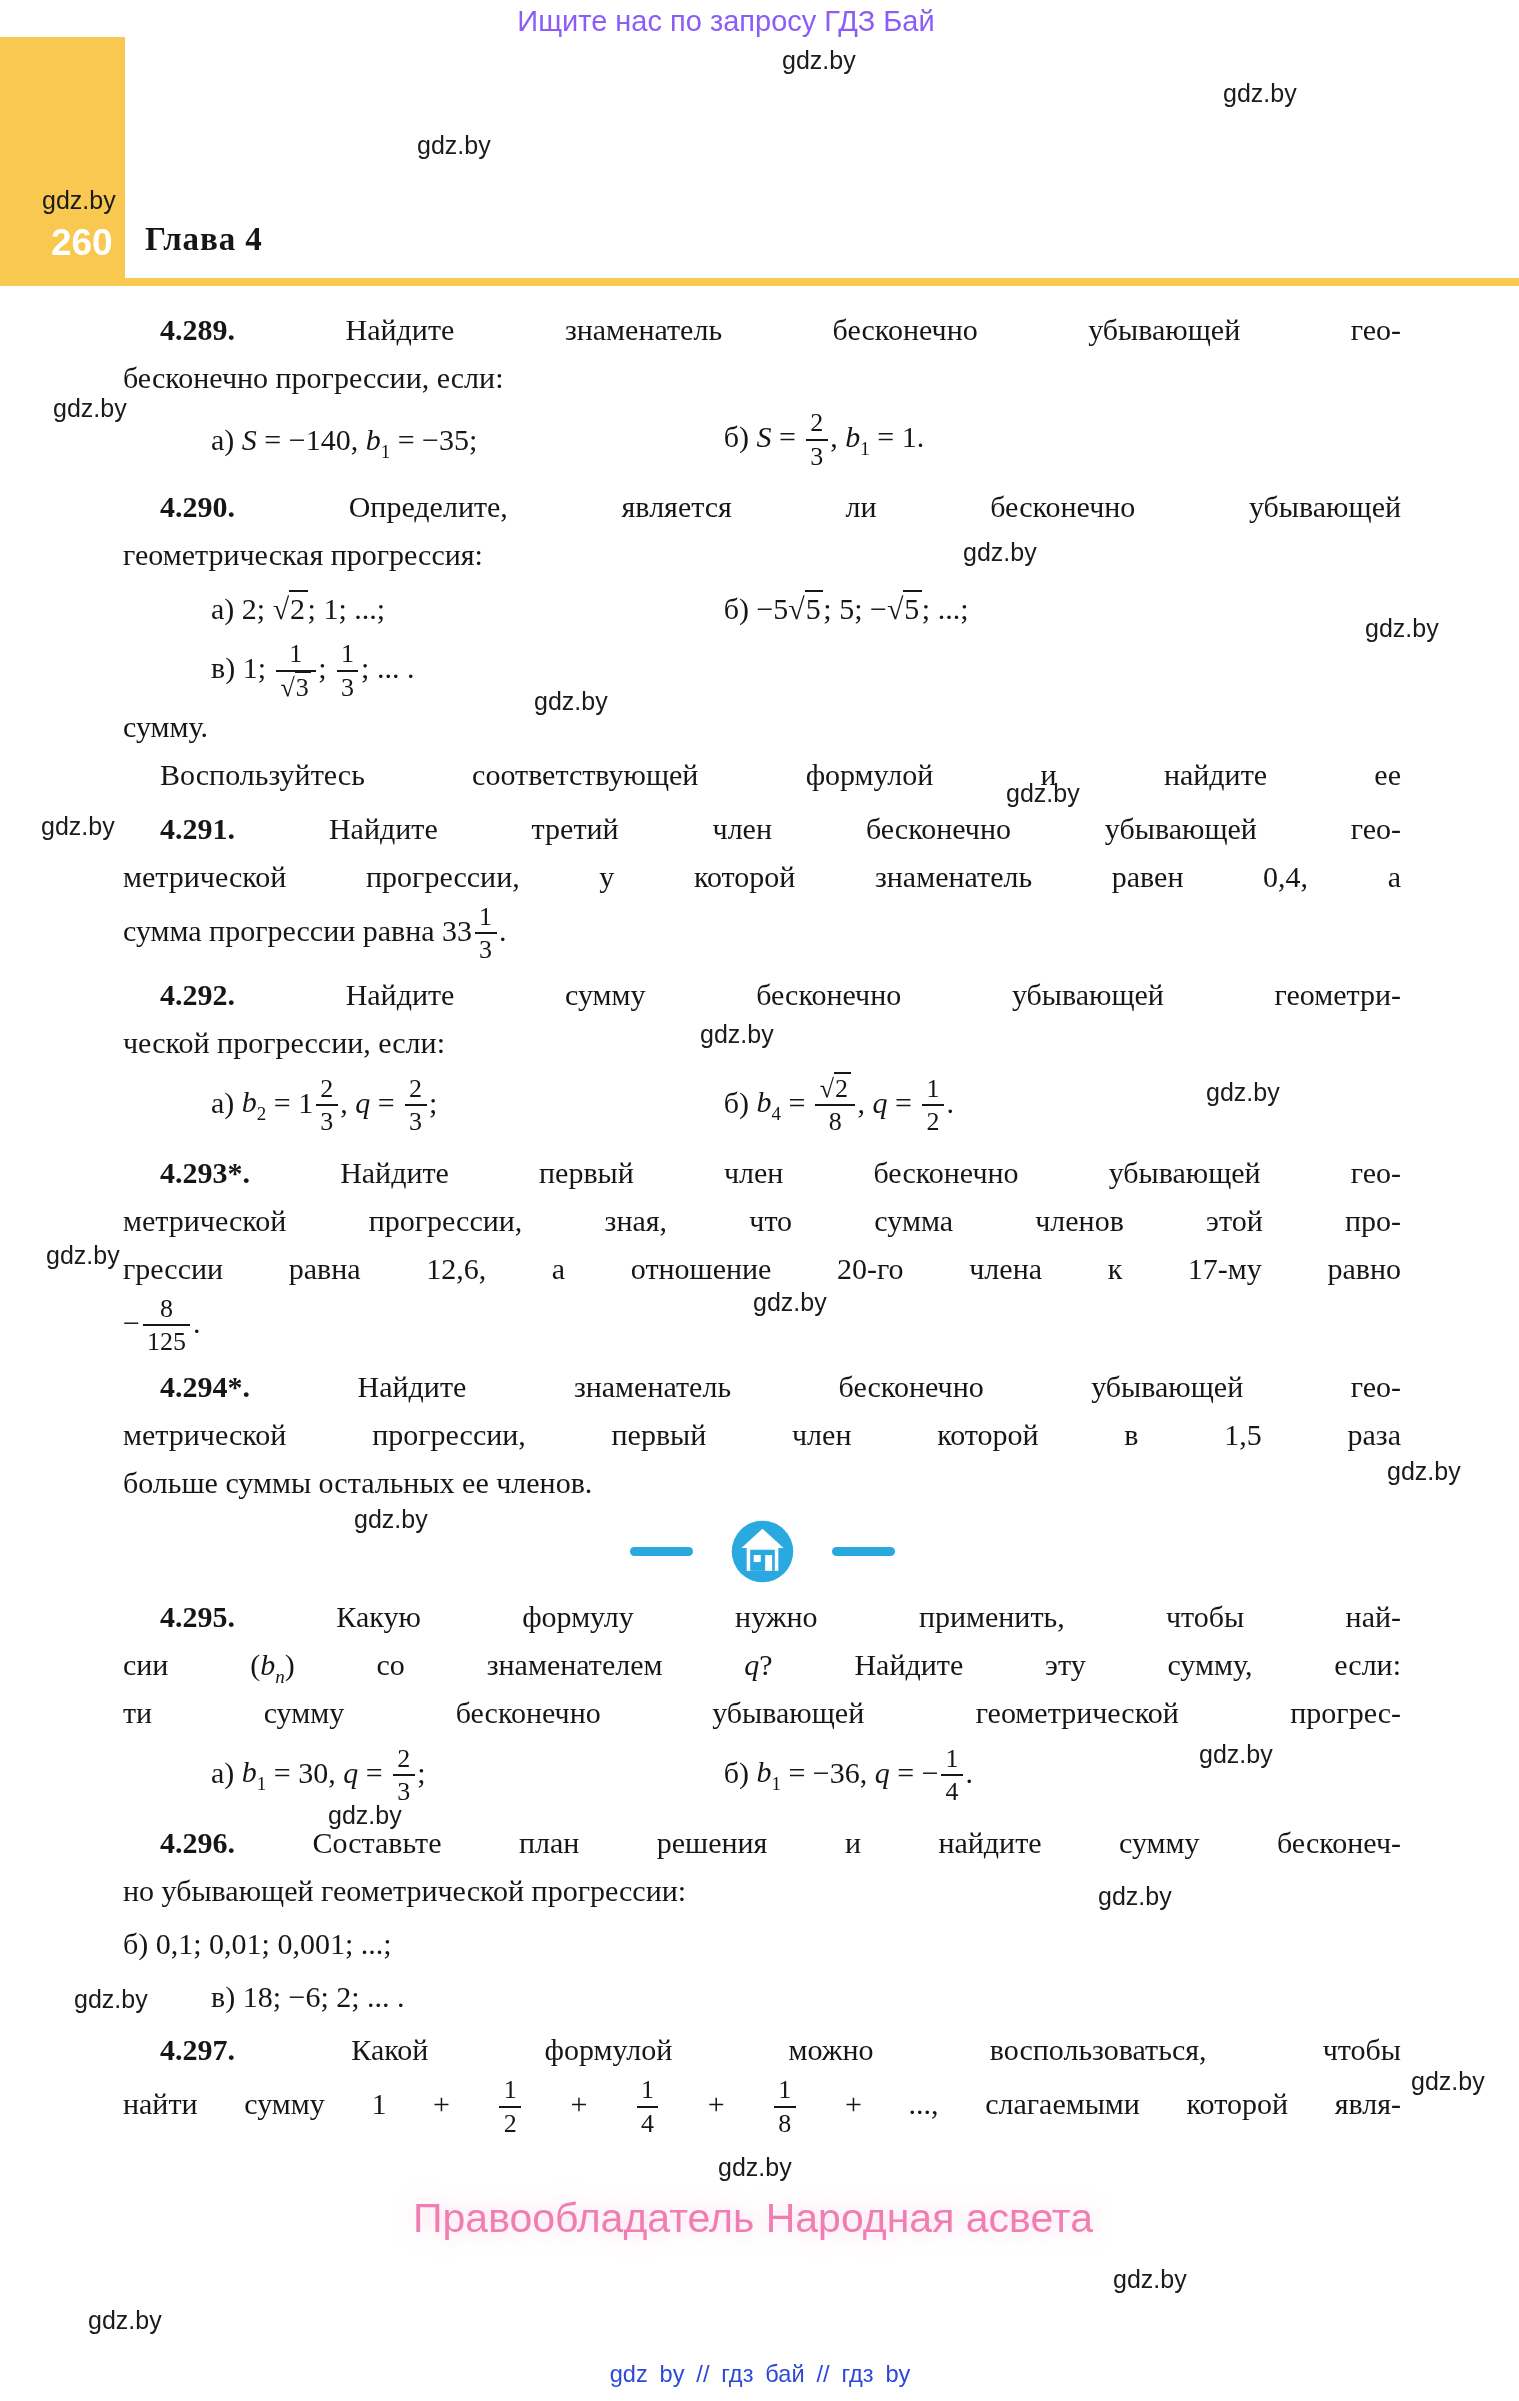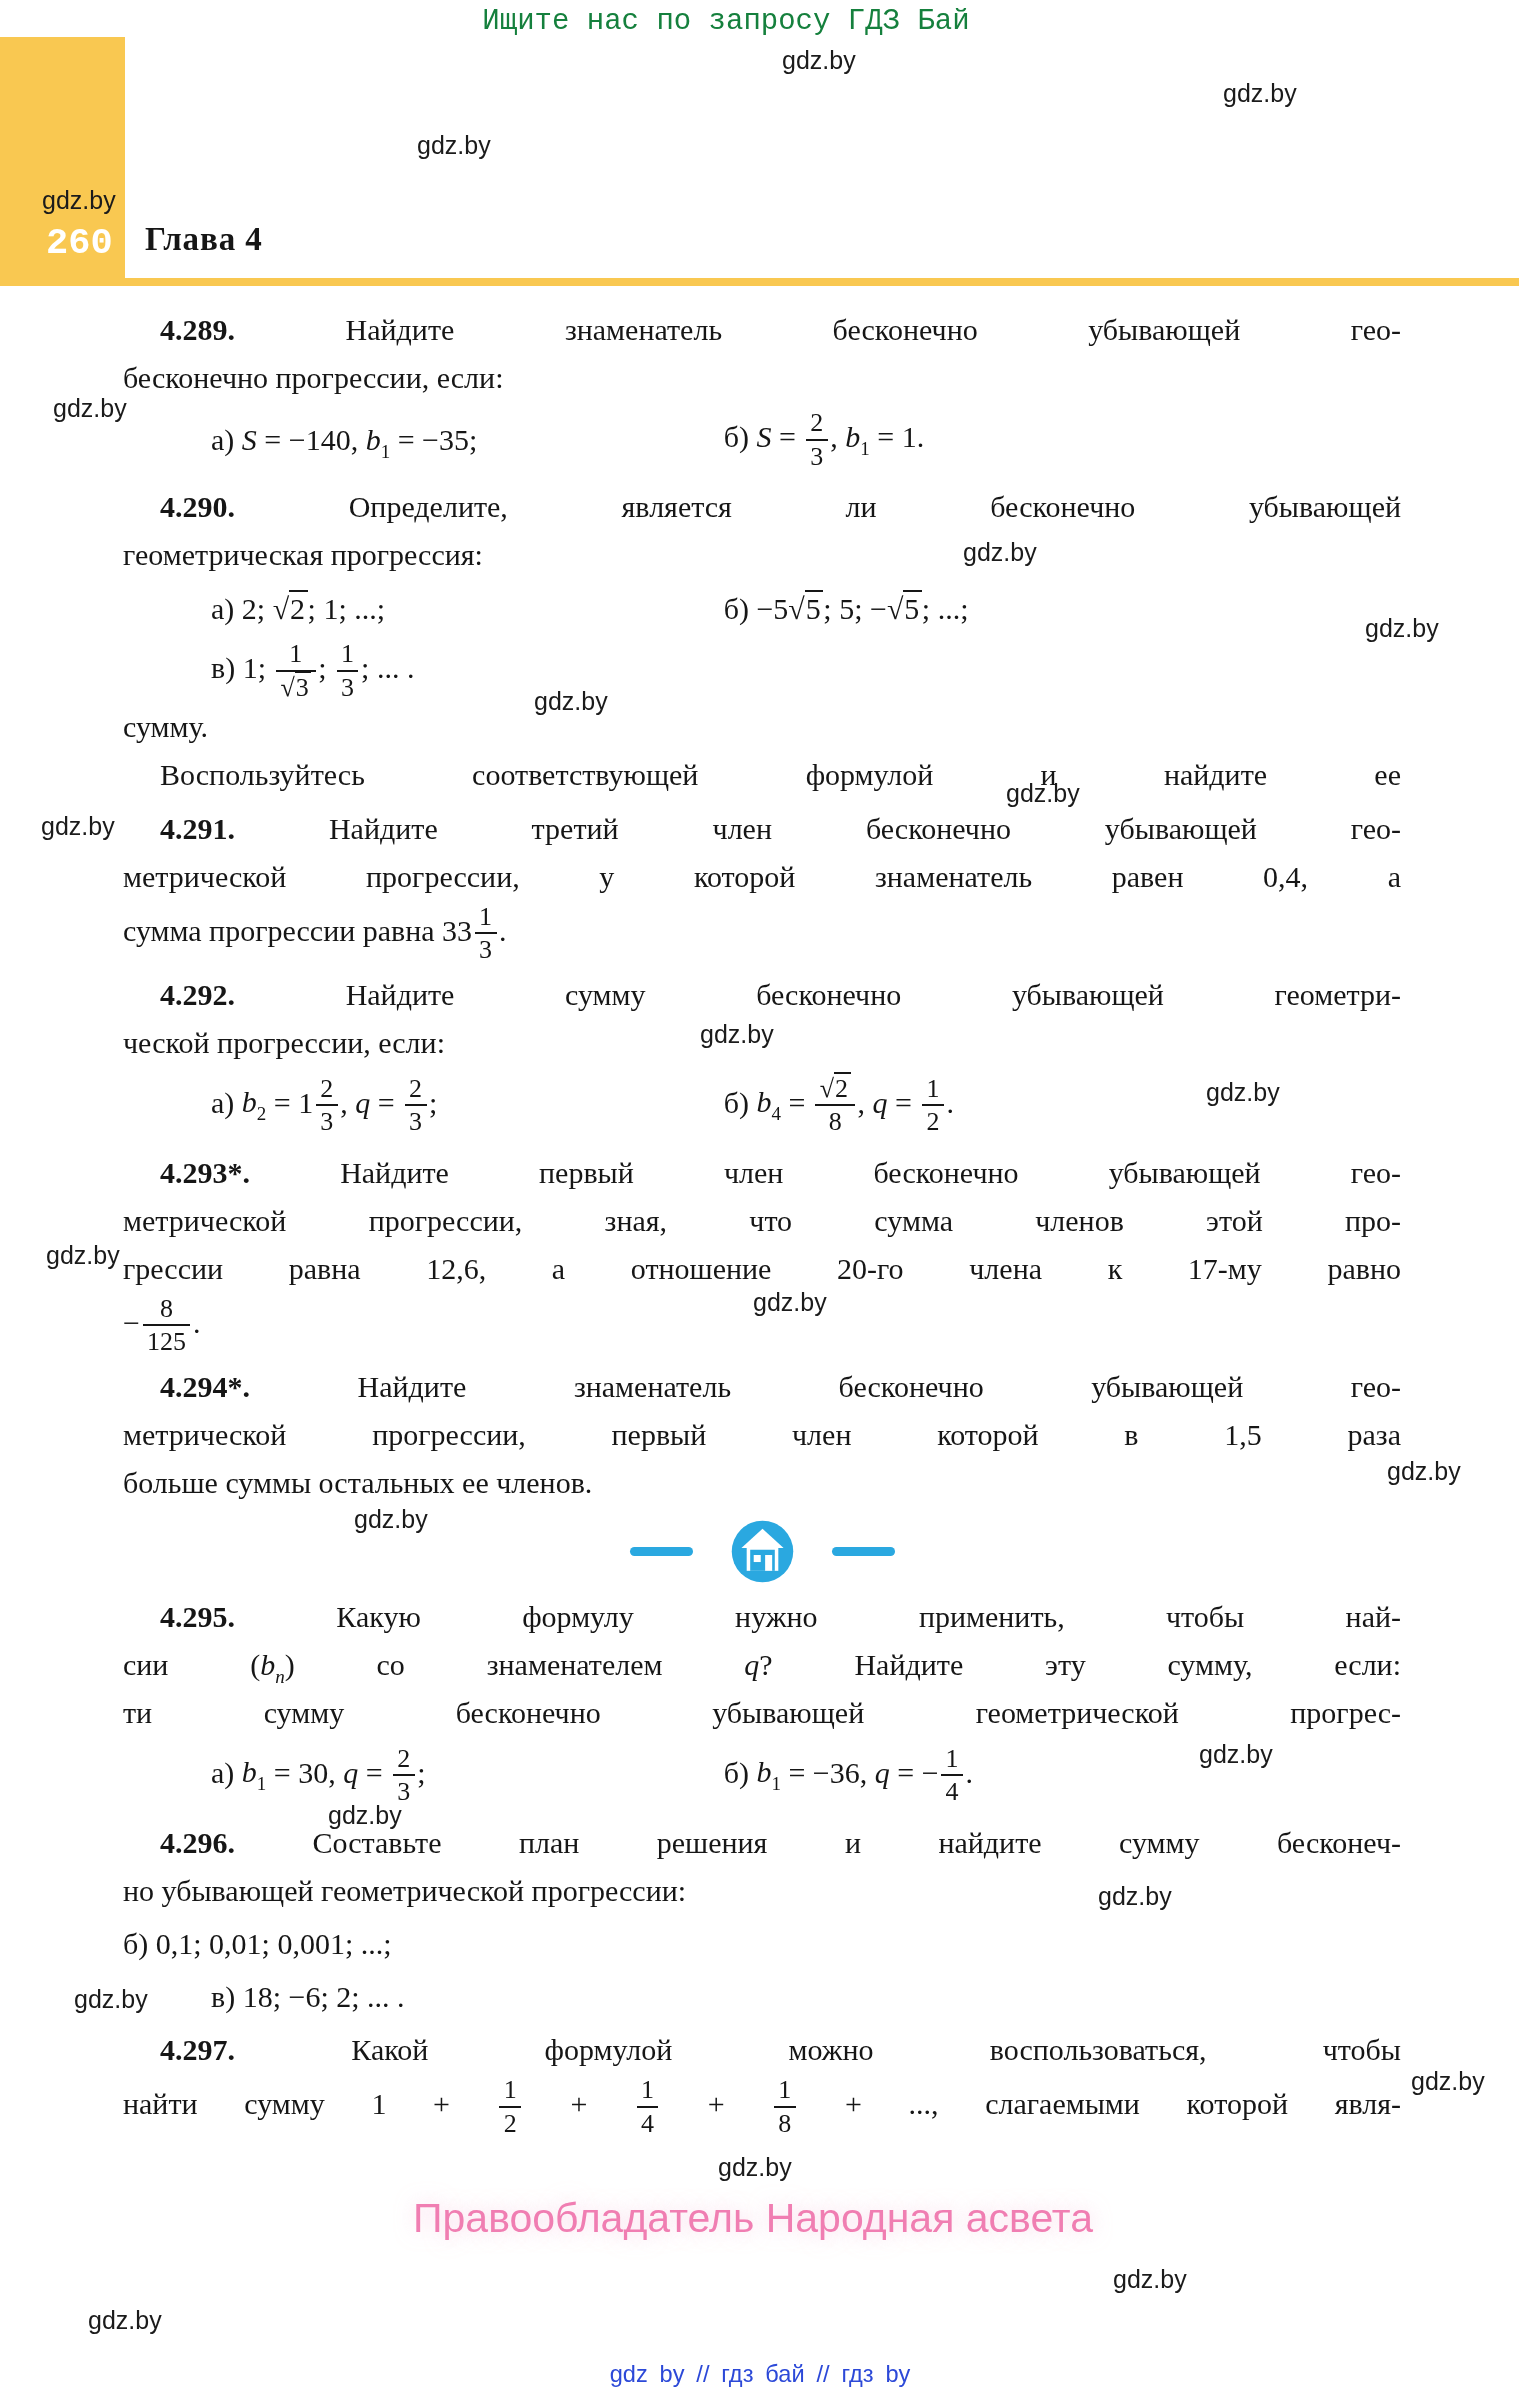--- a/index.html
+++ b/index.html
@@ -1,25 +1,25 @@
 <!DOCTYPE html>
 <html style="font-size:14px"><head>
 <meta charset="utf-8">
 <style>
   html,body{margin:0;padding:0;background:#e8e8e8;}
   .page{position:relative;width:1519px;height:2401px;background:#ffffff;overflow:hidden;
         font-family:"Liberation Serif","DejaVu Serif",serif;color:#161616;}
   
   .banner{position:absolute;top:5.3px;left:726px;transform:translateX(-50%);
-          font-family:Liberation Mono, monospace;
-          font-size:29px;color:#15803d;white-space:nowrap;}
+          font-family:Liberation Sans, sans-serif;
+          font-size:29px;color:#8b5cf6;white-space:nowrap;}
   
   .yblock{position:absolute;left:0;top:37px;width:125px;height:243px;background:#F9C851;}
   .pagenum{position:absolute;right:12.3px;bottom:15.8px;color:#ffffff;
-           font-family:Liberation Mono, monospace;font-weight:bold;font-size:37px;}
+           font-family:Liberation Sans, sans-serif;font-weight:bold;font-size:37px;}
   .chapter{position:absolute;left:145px;top:221px;font-size:33px;font-weight:bold;letter-spacing:0.9px;}
   .yrule{position:absolute;left:0;top:278px;width:1519px;height:7.9px;background:#F9C851;}
   
   .wm{position:absolute;font-family:"Liberation Sans","DejaVu Sans",sans-serif;
       font-size:25px;color:#1b1b1b;white-space:nowrap;}
   
   #content{position:absolute;left:123px;top:306px;width:1278px;font-size:30px;line-height:48px;}
   .problem{margin-bottom:5.3px;}
   .line{min-height:48px;}
   .ind{text-indent:37px;}

